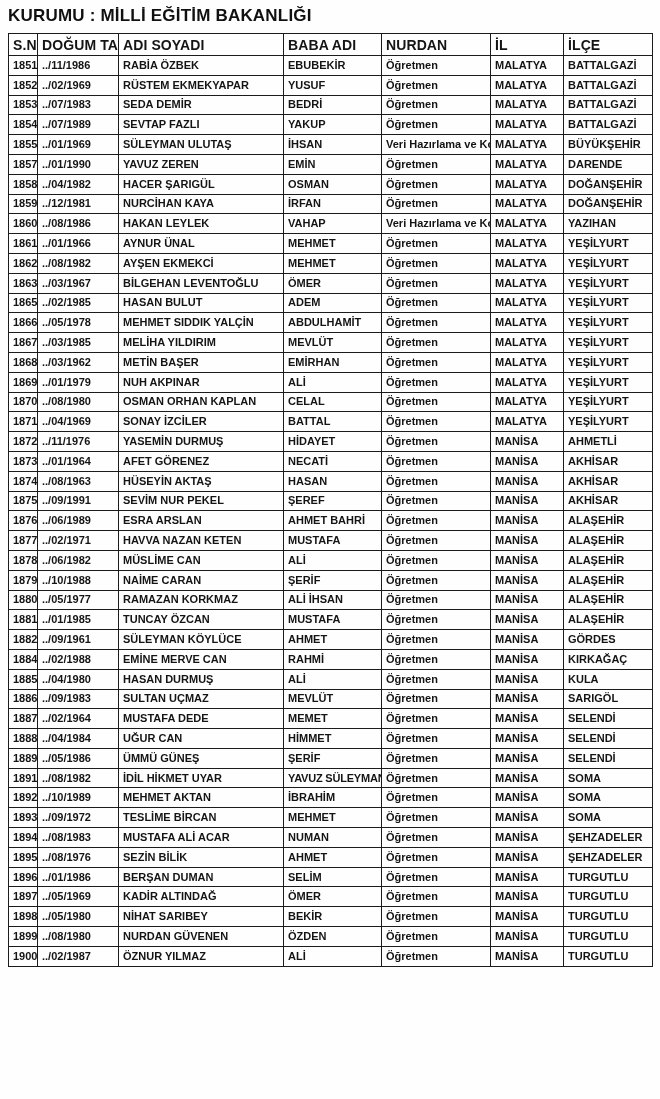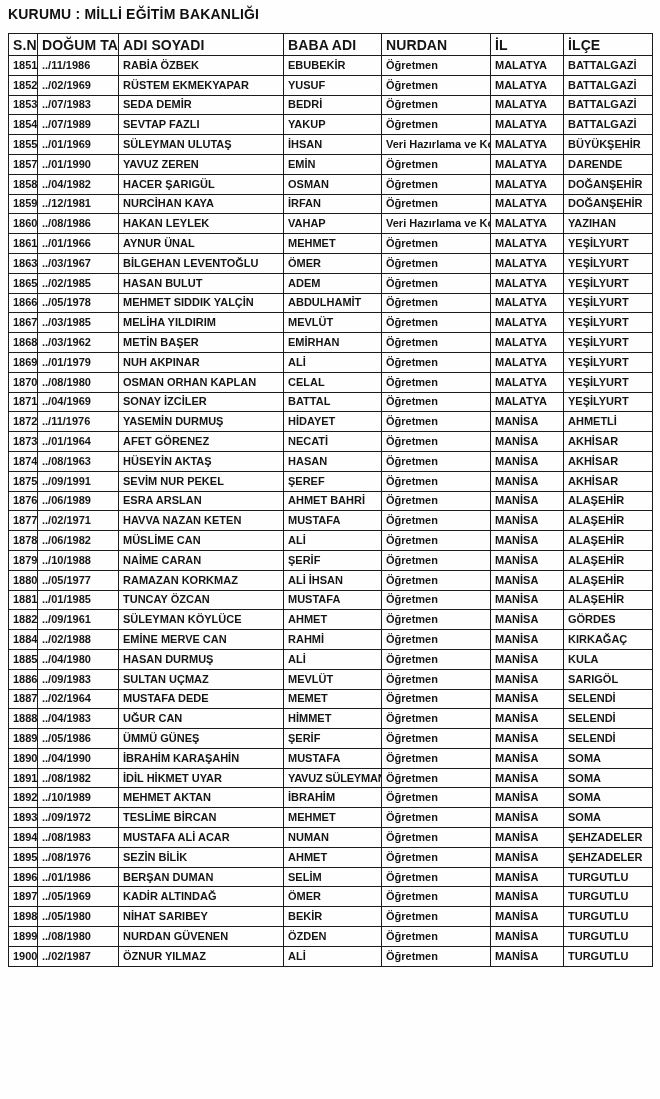--- a/index.html
+++ b/index.html
@@ -16,21 +16,21 @@
     position: relative;
     width: 660px;
     height: 1099px;
     background: #fefefe;
     color: #121212;
   }
   .doc-title {
     position: absolute;
     left: 8px;
     top: 6px;
-    font-size: 14px;
+    font-size: 17px;
     font-weight: bold;
     letter-spacing: 0.2px;
     color: #101010;
     white-space: nowrap;
   }
   table.list {
     position: absolute;
     left: 8px;
     top: 33px;
     width: 645px;
@@ -189,20 +189,29 @@
         <tr>
           <td class="num">1861</td>
           <td>../01/1966</td>
           <td>AYNUR ÜNAL</td>
           <td>MEHMET</td>
           <td class="unvan-cell">Öğretmen</td>
           <td>MALATYA</td>
           <td>YEŞİLYURT</td>
         </tr>
         <tr>
+          <td class="num">1862</td>
+          <td>../08/1982</td>
+          <td>AYŞEN EKMEKCİ</td>
+          <td>MEHMET</td>
+          <td class="unvan-cell">Öğretmen</td>
+          <td>MALATYA</td>
+          <td>YEŞİLYURT</td>
+        </tr>
+        <tr>
           <td class="num">1863</td>
           <td>../03/1967</td>
           <td>BİLGEHAN LEVENTOĞLU</td>
           <td>ÖMER</td>
           <td class="unvan-cell">Öğretmen</td>
           <td>MALATYA</td>
           <td>YEŞİLYURT</td>
         </tr>
         <tr>
           <td class="num">1865</td>
@@ -397,44 +406,35 @@
           <td class="num">1887</td>
           <td>../02/1964</td>
           <td>MUSTAFA DEDE</td>
           <td>MEMET</td>
           <td class="unvan-cell">Öğretmen</td>
           <td>MANİSA</td>
           <td>SELENDİ</td>
         </tr>
         <tr>
           <td class="num">1888</td>
-          <td>../04/1983</td>
+          <td>../04/1984</td>
           <td>UĞUR CAN</td>
           <td>HİMMET</td>
           <td class="unvan-cell">Öğretmen</td>
           <td>MANİSA</td>
           <td>SELENDİ</td>
         </tr>
         <tr>
           <td class="num">1889</td>
           <td>../05/1986</td>
           <td>ÜMMÜ GÜNEŞ</td>
           <td>ŞERİF</td>
           <td class="unvan-cell">Öğretmen</td>
           <td>MANİSA</td>
           <td>SELENDİ</td>
-        </tr>
-        <tr>
-          <td class="num">1890</td>
-          <td>../04/1990</td>
-          <td>İBRAHİM KARAŞAHİN</td>
-          <td>MUSTAFA</td>
-          <td class="unvan-cell">Öğretmen</td>
-          <td>MANİSA</td>
-          <td>SOMA</td>
         </tr>
         <tr>
           <td class="num">1891</td>
           <td>../08/1982</td>
           <td>İDİL HİKMET UYAR</td>
           <td class="cond">YAVUZ SÜLEYMAN</td>
           <td class="unvan-cell">Öğretmen</td>
           <td>MANİSA</td>
           <td>SOMA</td>
         </tr>

